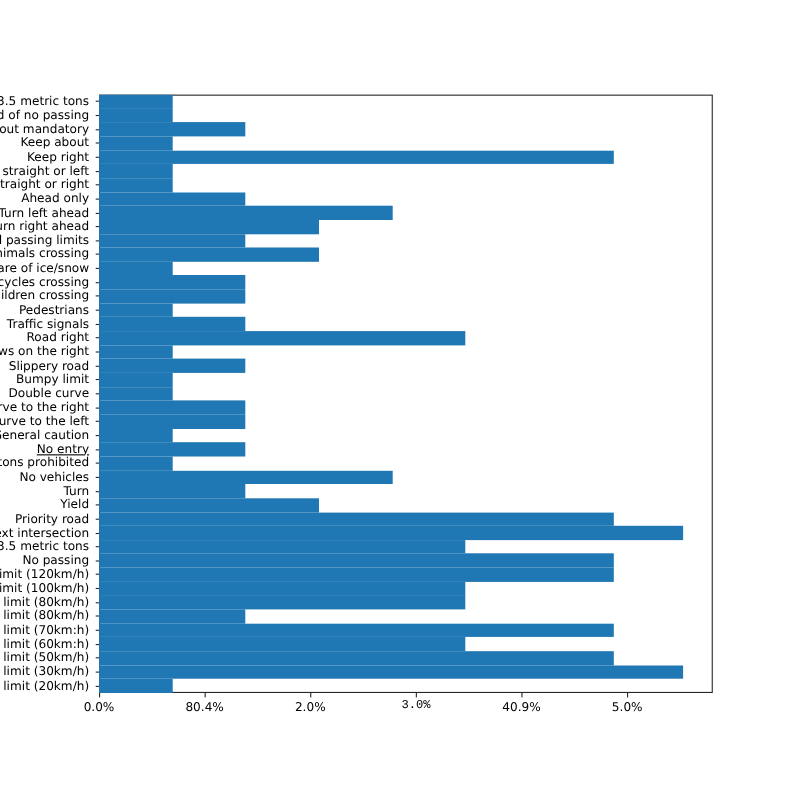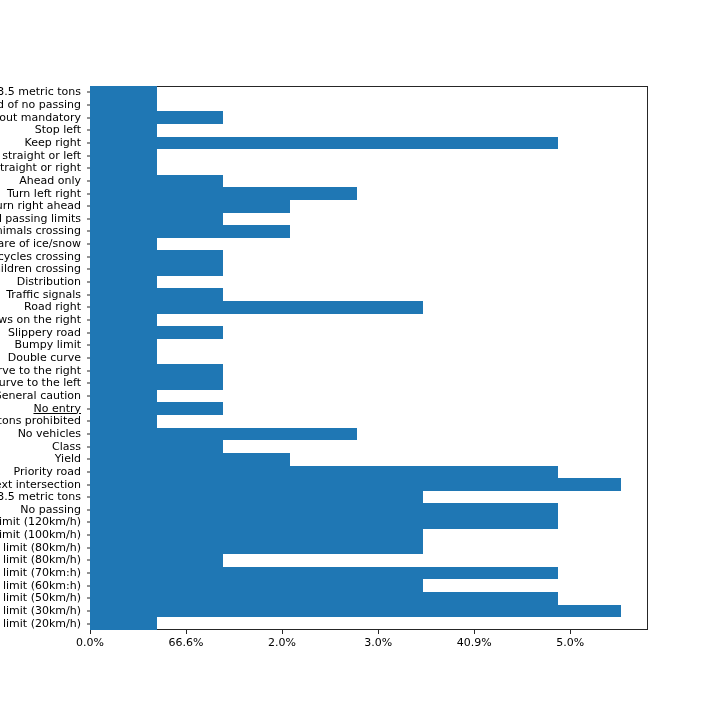--- a/index.html
+++ b/index.html
@@ -151,21 +151,21 @@
       <div class="ytick-label" style="top: 423.814px;">No passing</div>
       <div class="ytick-mark" style="top: 423.814px;"></div>
       <div class="ytick-label" style="top: 411.163px;">r 3.5 metric tons</div>
       <div class="ytick-mark" style="top: 411.163px;"></div>
       <div class="ytick-label" style="top: 398.512px;">next intersection</div>
       <div class="ytick-mark" style="top: 398.512px;"></div>
       <div class="ytick-label" style="top: 385.86px;">Priority road</div>
       <div class="ytick-mark" style="top: 385.86px;"></div>
       <div class="ytick-label" style="top: 373.209px;">Yield</div>
       <div class="ytick-mark" style="top: 373.209px;"></div>
-      <div class="ytick-label" style="top: 360.558px;">Class</div>
+      <div class="ytick-label" style="top: 360.558px;">Turn</div>
       <div class="ytick-mark" style="top: 360.558px;"></div>
       <div class="ytick-label" style="top: 347.907px; padding-left: 40px;">No vehicles</div>
       <div class="ytick-mark" style="top: 347.907px;"></div>
       <div class="ytick-label" style="top: 335.256px;">c tons prohibited</div>
       <div class="ytick-mark" style="top: 335.256px;"></div>
       <div class="ytick-label" style="top: 322.605px; text-decoration: underline;">No entry</div>
       <div class="ytick-mark" style="top: 322.605px;"></div>
       <div class="ytick-label" style="top: 309.953px;">General caution</div>
       <div class="ytick-mark" style="top: 309.953px;"></div>
       <div class="ytick-label" style="top: 297.302px;">curve to the left</div>
@@ -177,45 +177,45 @@
       <div class="ytick-label" style="top: 259.349px;">Bumpy limit</div>
       <div class="ytick-mark" style="top: 259.349px;"></div>
       <div class="ytick-label" style="top: 246.698px;">Slippery road</div>
       <div class="ytick-mark" style="top: 246.698px;"></div>
       <div class="ytick-label" style="top: 234.047px;">rows on the right</div>
       <div class="ytick-mark" style="top: 234.047px;"></div>
       <div class="ytick-label" style="top: 221.395px;">Road right</div>
       <div class="ytick-mark" style="top: 221.395px;"></div>
       <div class="ytick-label" style="top: 208.744px;">Traffic signals</div>
       <div class="ytick-mark" style="top: 208.744px;"></div>
-      <div class="ytick-label" style="top: 196.093px;">Distribution</div>
+      <div class="ytick-label" style="top: 196.093px;">Pedestrians</div>
       <div class="ytick-mark" style="top: 196.093px;"></div>
       <div class="ytick-label" style="top: 183.442px;">Children crossing</div>
       <div class="ytick-mark" style="top: 183.442px;"></div>
       <div class="ytick-label" style="top: 170.791px;">Bicycles crossing</div>
       <div class="ytick-mark" style="top: 170.791px;"></div>
       <div class="ytick-label" style="top: 158.14px;">ware of ice/snow</div>
       <div class="ytick-mark" style="top: 158.14px;"></div>
       <div class="ytick-label" style="top: 145.488px;">animals crossing</div>
       <div class="ytick-mark" style="top: 145.488px;"></div>
       <div class="ytick-label" style="top: 132.837px;">nd passing limits</div>
       <div class="ytick-mark" style="top: 132.837px;"></div>
       <div class="ytick-label" style="top: 120.186px;">Turn right ahead</div>
       <div class="ytick-mark" style="top: 120.186px;"></div>
-      <div class="ytick-label" style="top: 107.535px;">Turn left right</div>
+      <div class="ytick-label" style="top: 107.535px;">Turn left ahead</div>
       <div class="ytick-mark" style="top: 107.535px;"></div>
       <div class="ytick-label" style="top: 94.8837px;">Ahead only</div>
       <div class="ytick-mark" style="top: 94.8837px;"></div>
       <div class="ytick-label" style="top: 82.2326px;">straight or right</div>
       <div class="ytick-mark" style="top: 82.2326px;"></div>
       <div class="ytick-label" style="top: 69.5814px;">Go straight or left</div>
       <div class="ytick-mark" style="top: 69.5814px;"></div>
       <div class="ytick-label" style="top: 56.9302px;">Keep right</div>
       <div class="ytick-mark" style="top: 56.9302px;"></div>
-      <div class="ytick-label" style="top: 44.2791px;">Stop left</div>
+      <div class="ytick-label" style="top: 44.2791px;">Keep about</div>
       <div class="ytick-mark" style="top: 44.2791px;"></div>
       <div class="ytick-label" style="top: 31.6279px;">about mandatory</div>
       <div class="ytick-mark" style="top: 31.6279px;"></div>
       <div class="ytick-label" style="top: 18.9767px;">nd of no passing</div>
       <div class="ytick-mark" style="top: 18.9767px;"></div>
       <div class="ytick-label" style="top: 6.32558px;">r 3.5 metric tons</div>
       <div class="ytick-mark" style="top: 6.32558px;"></div>
     </div>
 
   <div id="bars-layer">
@@ -347,24 +347,24 @@
       </div>
       <div class="bar-row" style="top: 3.9968e-14px; height: 12.6512px; width: 558px;">
         <div class="bar" title="End of no passing by vehicles over 3.5 metric tons: 0.7%" style="width: 67.2289px; background: rgb(31, 119, 180);"></div>
       </div>
     </div>
 
   <div id="xticks-layer">
       <div class="xtick-mark" style="left: 90px;"></div>
       <div class="xtick-label" style="left: 90px;">0.0%</div>
       <div class="xtick-mark" style="left: 186.041px;"></div>
-      <div class="xtick-label" style="left: 186.041px;">66.6%</div>
+      <div class="xtick-label" style="left: 186.041px;">80.4%</div>
       <div class="xtick-mark" style="left: 282.083px;"></div>
       <div class="xtick-label" style="left: 282.083px;">2.0%</div>
       <div class="xtick-mark" style="left: 378.124px;"></div>
-      <div class="xtick-label" style="left: 378.124px;">3.0%</div>
+      <div class="xtick-label" style="left: 378.124px; font-family: Liberation Mono, monospace;">3.0%</div>
       <div class="xtick-mark" style="left: 474.165px;"></div>
       <div class="xtick-label" style="left: 474.165px;">40.9%</div>
       <div class="xtick-mark" style="left: 570.207px;"></div>
       <div class="xtick-label" style="left: 570.207px;">5.0%</div>
     </div>
 
 </div>
 
 </body></html>

